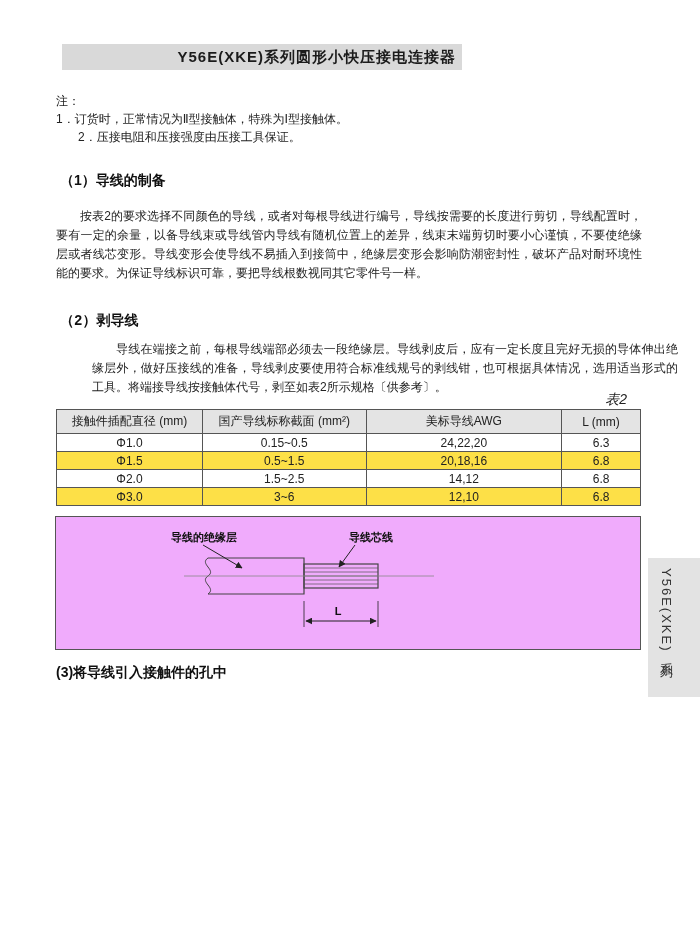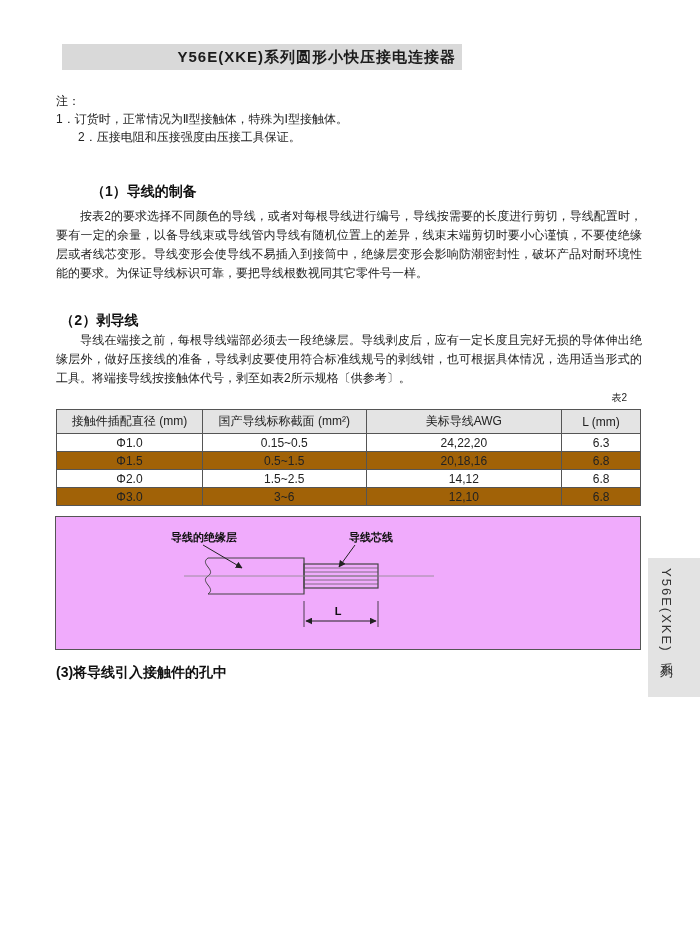--- a/index.html
+++ b/index.html
@@ -16,30 +16,30 @@
   }
   .notes{position:absolute;left:56px;top:92px;font-size:12px;line-height:18px;color:#222;}
   .notes .indent{padding-left:22px;}
   .sec-heading{position:absolute;left:60px;font-size:14px;font-weight:bold;color:#101010;}
   .sec-body{
     position:absolute;left:56px;width:586px;font-size:12px;line-height:19px;
     text-align:justify;text-indent:2em;color:#222;
   }
   .tbl-caption{
     position:absolute;left:56px;top:391px;width:585px;box-sizing:border-box;
-    text-align:right;padding-right:14px;font-size:10px;color:#222;
+    text-align:right;padding-right:14px;font-size:14px;color:#222;font-style:italic;
   }
   table.spec{
     position:absolute;left:56px;top:409px;width:585px;border-collapse:collapse;
     font-size:12px;text-align:center;color:#222;table-layout:fixed;
   }
   table.spec th,table.spec td{border:1px solid #555;padding:0;}
   table.spec th{height:23px;font-weight:normal;background:#e4e4e4;}
   table.spec td{height:17px;background:#ffffff;}
-  table.spec tr.alt td{background:#a16207;}
+  table.spec tr.alt td{background:#fde047;}
   .diagram{position:absolute;border:1px solid #555;background:#f0abfc;}
   #diag1{left:55px;top:516px;width:584px;height:132px;}
   #diag2{left:55px;top:722px;width:584px;height:142px;}
   .dg-label{font-size:11px;font-weight:bold;fill:#111;}
   .side-tab{
     position:absolute;left:648px;top:558px;width:52px;height:310px;
     background:#e3e3e3;clip-path:polygon(0 0,100% 0,100% 100%,0 84%);
   }
   .side-tab-text{
     position:absolute;top:10px;left:9px;writing-mode:vertical-rl;
@@ -56,25 +56,25 @@
 <div class="page">
 
   <div class="banner">Y56E(XKE)系列圆形小快压接电连接器</div>
 
   <div class="notes">
     <div>注：</div>
     <div>1．订货时，正常情况为Ⅱ型接触体，特殊为Ⅰ型接触体。</div>
     <div class="indent">2．压接电阻和压接强度由压接工具保证。</div>
   </div>
 
-  <div class="sec-heading" style="top:183px;margin-left:31px;">（1）导线的制备</div>
+  <div class="sec-heading" style="top:172px;">（1）导线的制备</div>
   <div class="sec-body" style="top:207px;">按表2的要求选择不同颜色的导线，或者对每根导线进行编号，导线按需要的长度进行剪切，导线配置时，要有一定的余量，以备导线束或导线管内导线有随机位置上的差异，线束末端剪切时要小心谨慎，不要使绝缘层或者线芯变形。导线变形会使导线不易插入到接筒中，绝缘层变形会影响防潮密封性，破坏产品对耐环境性能的要求。为保证导线标识可靠，要把导线根数视同其它零件号一样。</div>
 
   <div class="sec-heading" style="top:312px;font-family:Liberation Mono, monospace;">（2）剥导线</div>
-  <div class="sec-body" style="top:331px;">导线在端接之前，每根导线端部必须去一段绝缘层。导线剥皮后，应有一定长度且完好无损的导体伸出绝缘层外，做好压接线的准备，导线剥皮要使用符合标准线规号的剥线钳，也可根据具体情况，选用适当形式的工具。将端接导线按接触体代号，剥至如表2所示规格〔供参考〕。</div>
+  <div class="sec-body" style="top:340px;margin-left:36px;">导线在端接之前，每根导线端部必须去一段绝缘层。导线剥皮后，应有一定长度且完好无损的导体伸出绝缘层外，做好压接线的准备，导线剥皮要使用符合标准线规号的剥线钳，也可根据具体情况，选用适当形式的工具。将端接导线按接触体代号，剥至如表2所示规格〔供参考〕。</div>
 
   <div class="tbl-caption">表2</div>
 
   <table class="spec">
     <colgroup>
       <col style="width:25%">
         <col style="width:28%">
         <col style="width:33.5%">
         <col style="width:13.5%">
     </colgroup>

